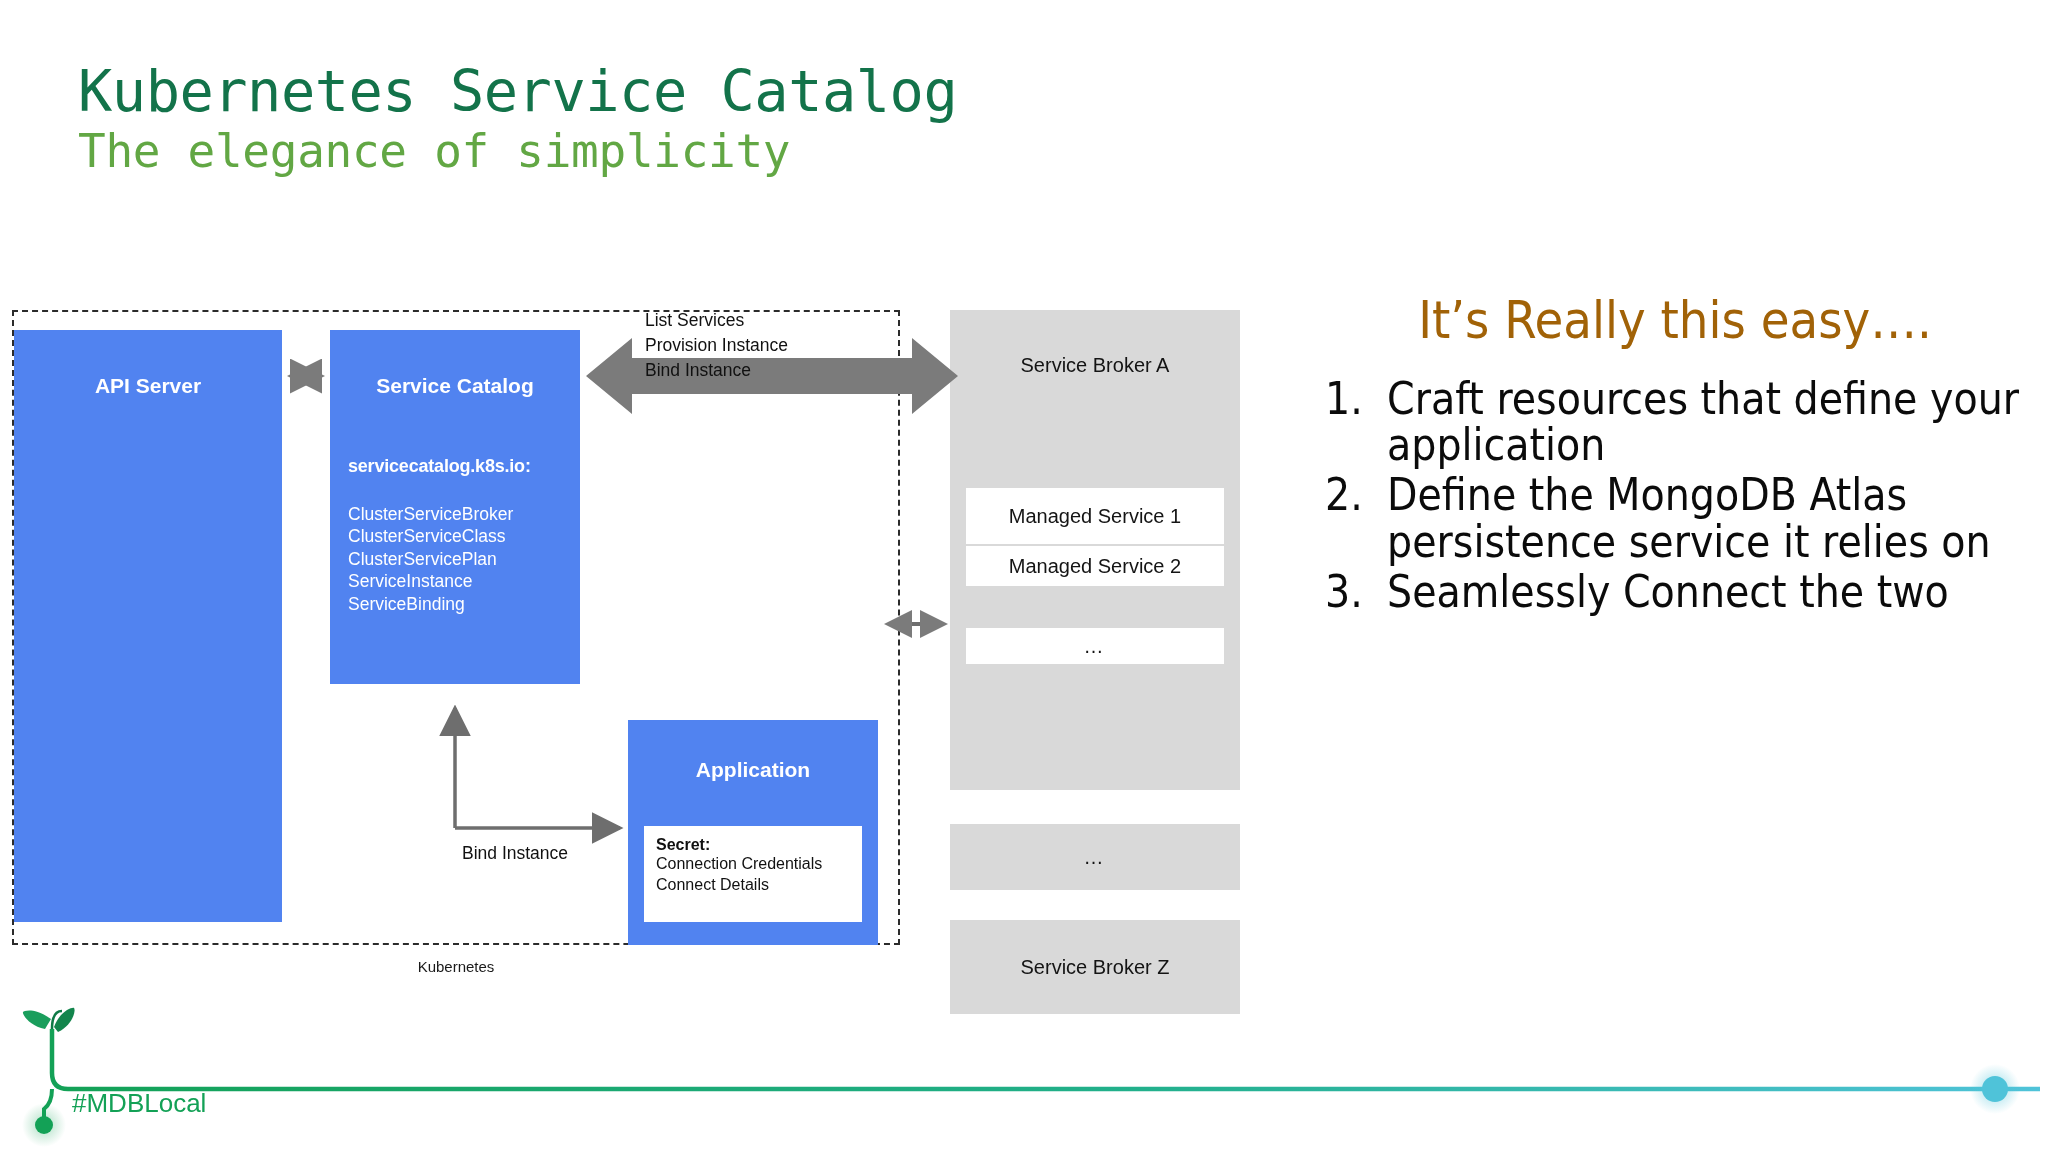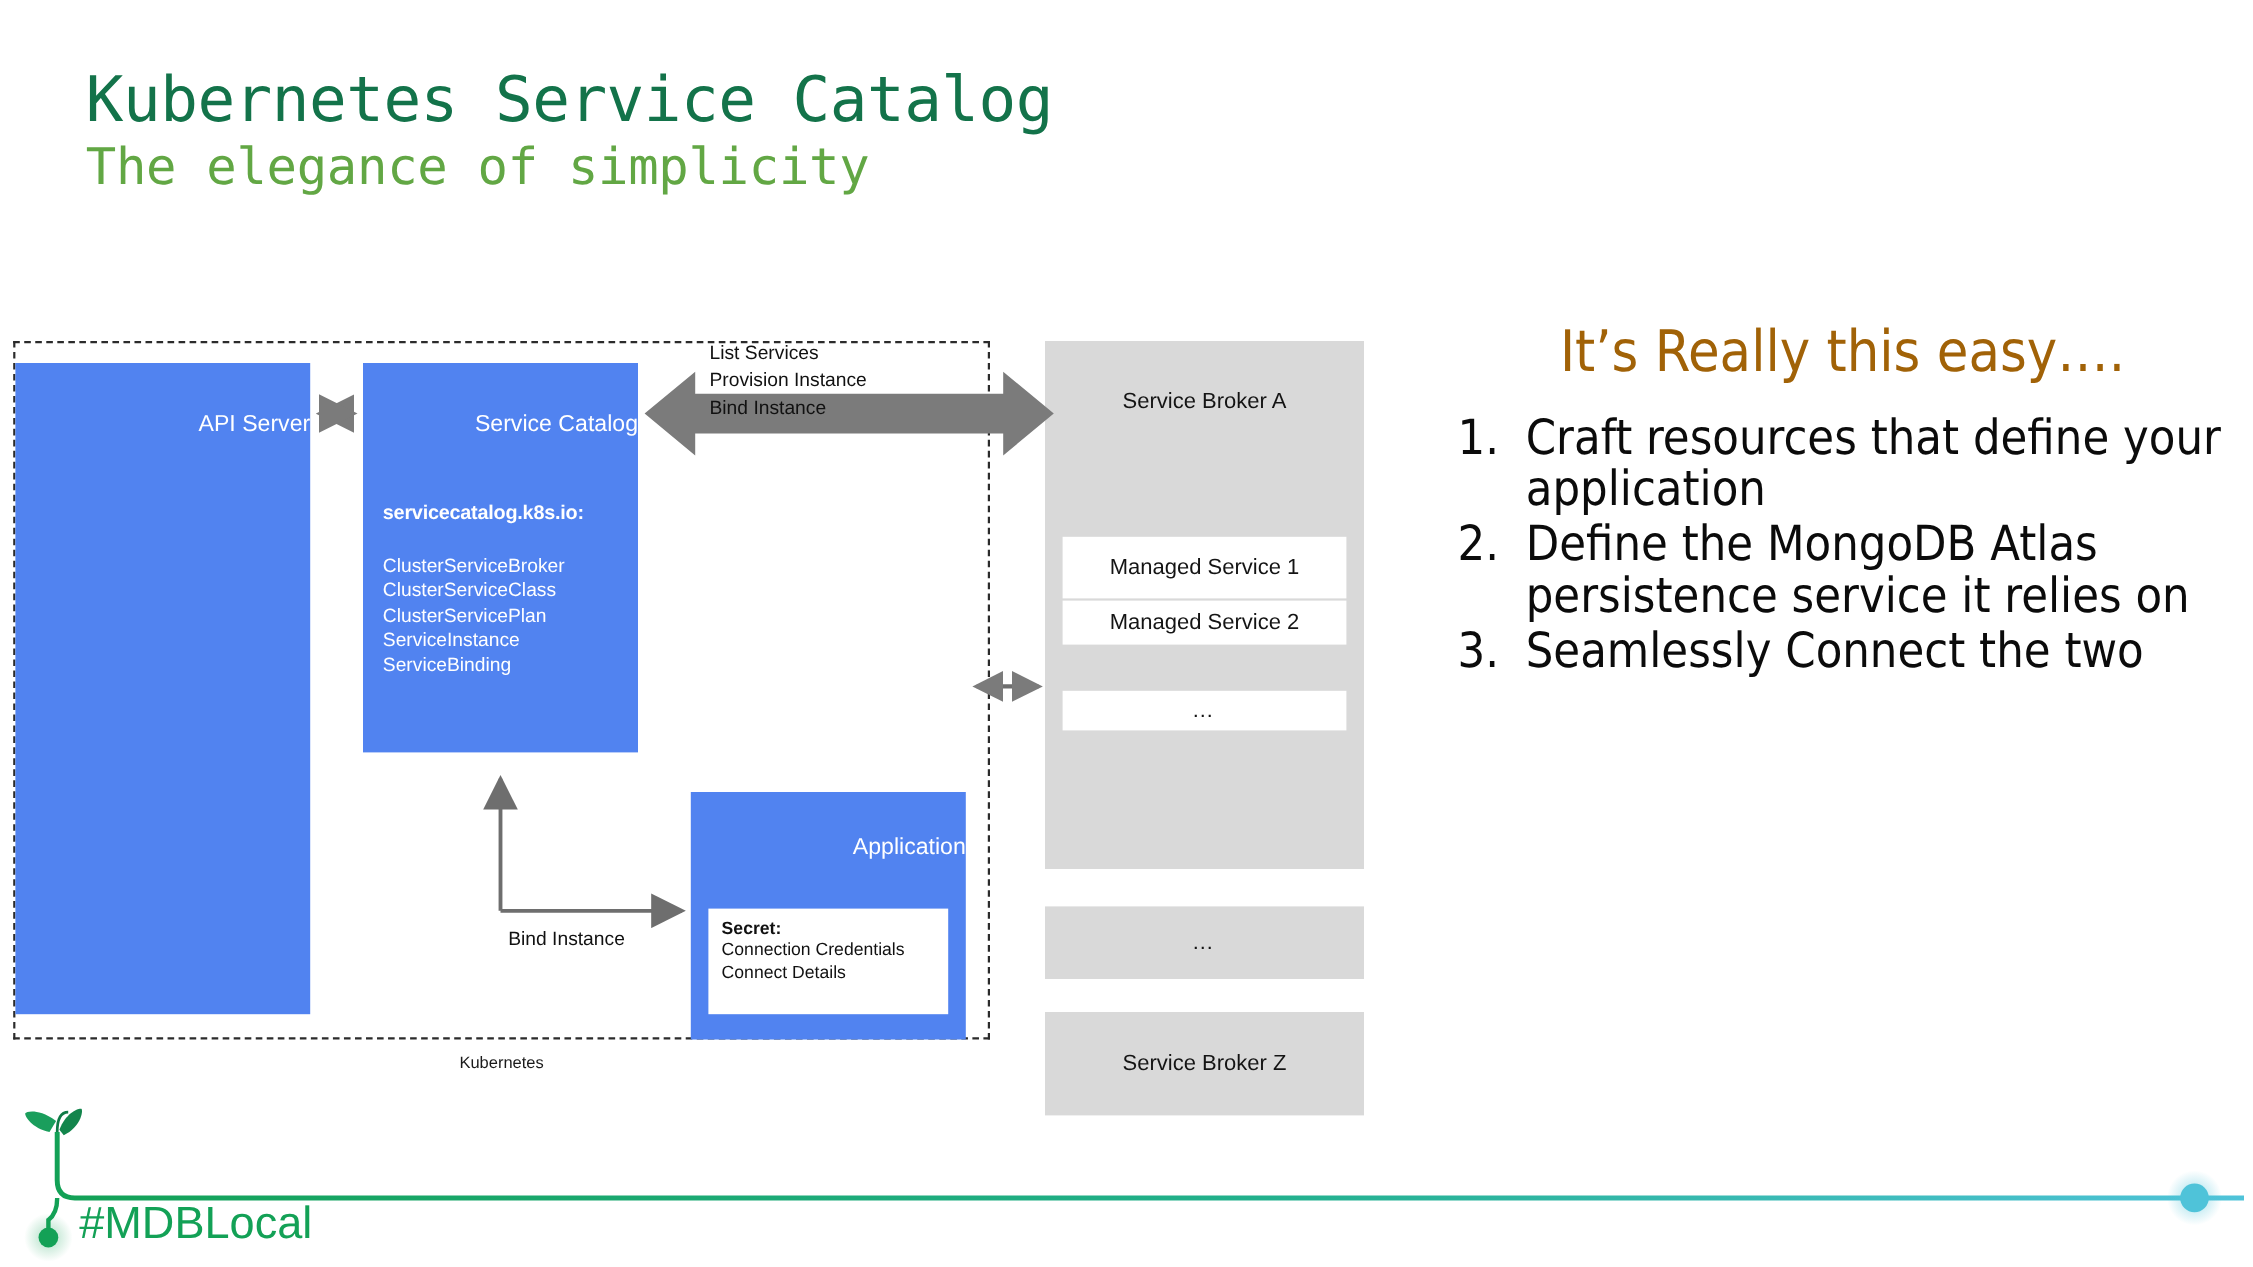--- a/index.html
+++ b/index.html
@@ -35,21 +35,21 @@
   }
   #k8s-label{
     position:absolute;left:12px;top:728px;width:888px;
     text-align:center;font-size:15px;color:#1a1a1a;
   }
 
   .blue-box{
     position:absolute;background:#5183f0;box-sizing:border-box;
   }
   .box-title{
-    color:#ffffff;font-weight:normal;font-size:21px;text-align:right;
+    color:#ffffff;font-weight:bold;font-size:21px;text-align:center;
     width:100%;
   }
 
   #api-server{left:14px;top:100px;width:268px;height:592px;}
   #api-server .box-title{position:absolute;top:44px;}
 
   #service-catalog{left:330px;top:100px;width:250px;height:354px;}
   #service-catalog .box-title{position:absolute;top:44px;}
   #sc-api-group{position:absolute;left:18px;top:126px;width:232px;color:#ffffff;}
   #sc-api-group-label{font-weight:bold;font-size:18px;letter-spacing:-0.2px;}
@@ -113,21 +113,21 @@
     font-size:44px;line-height:1.05;color:#0b0b0b;font-stretch:condensed;
   }
   ol#steps li{display:flex;margin-bottom:4px;}
   ol#steps .num{width:62px;flex:0 0 62px;}
   ol#steps .txt{flex:1;}
 
   
   #footer{position:absolute;left:0;top:985px;width:2048px;height:167px;}
   #mdb-local{
     position:absolute;left:72px;top:1088px;
-    font-size:41px;color:#13a156;
+    font-size:26px;color:#13a156;
     font-family:"Liberation Sans",sans-serif;
   }
 </style>
 </head>
 <body>
 
 <div id="title-block">
   <div id="slide-title">Kubernetes Service Catalog</div>
   <div id="slide-subtitle">The elegance of simplicity</div>
 </div>

